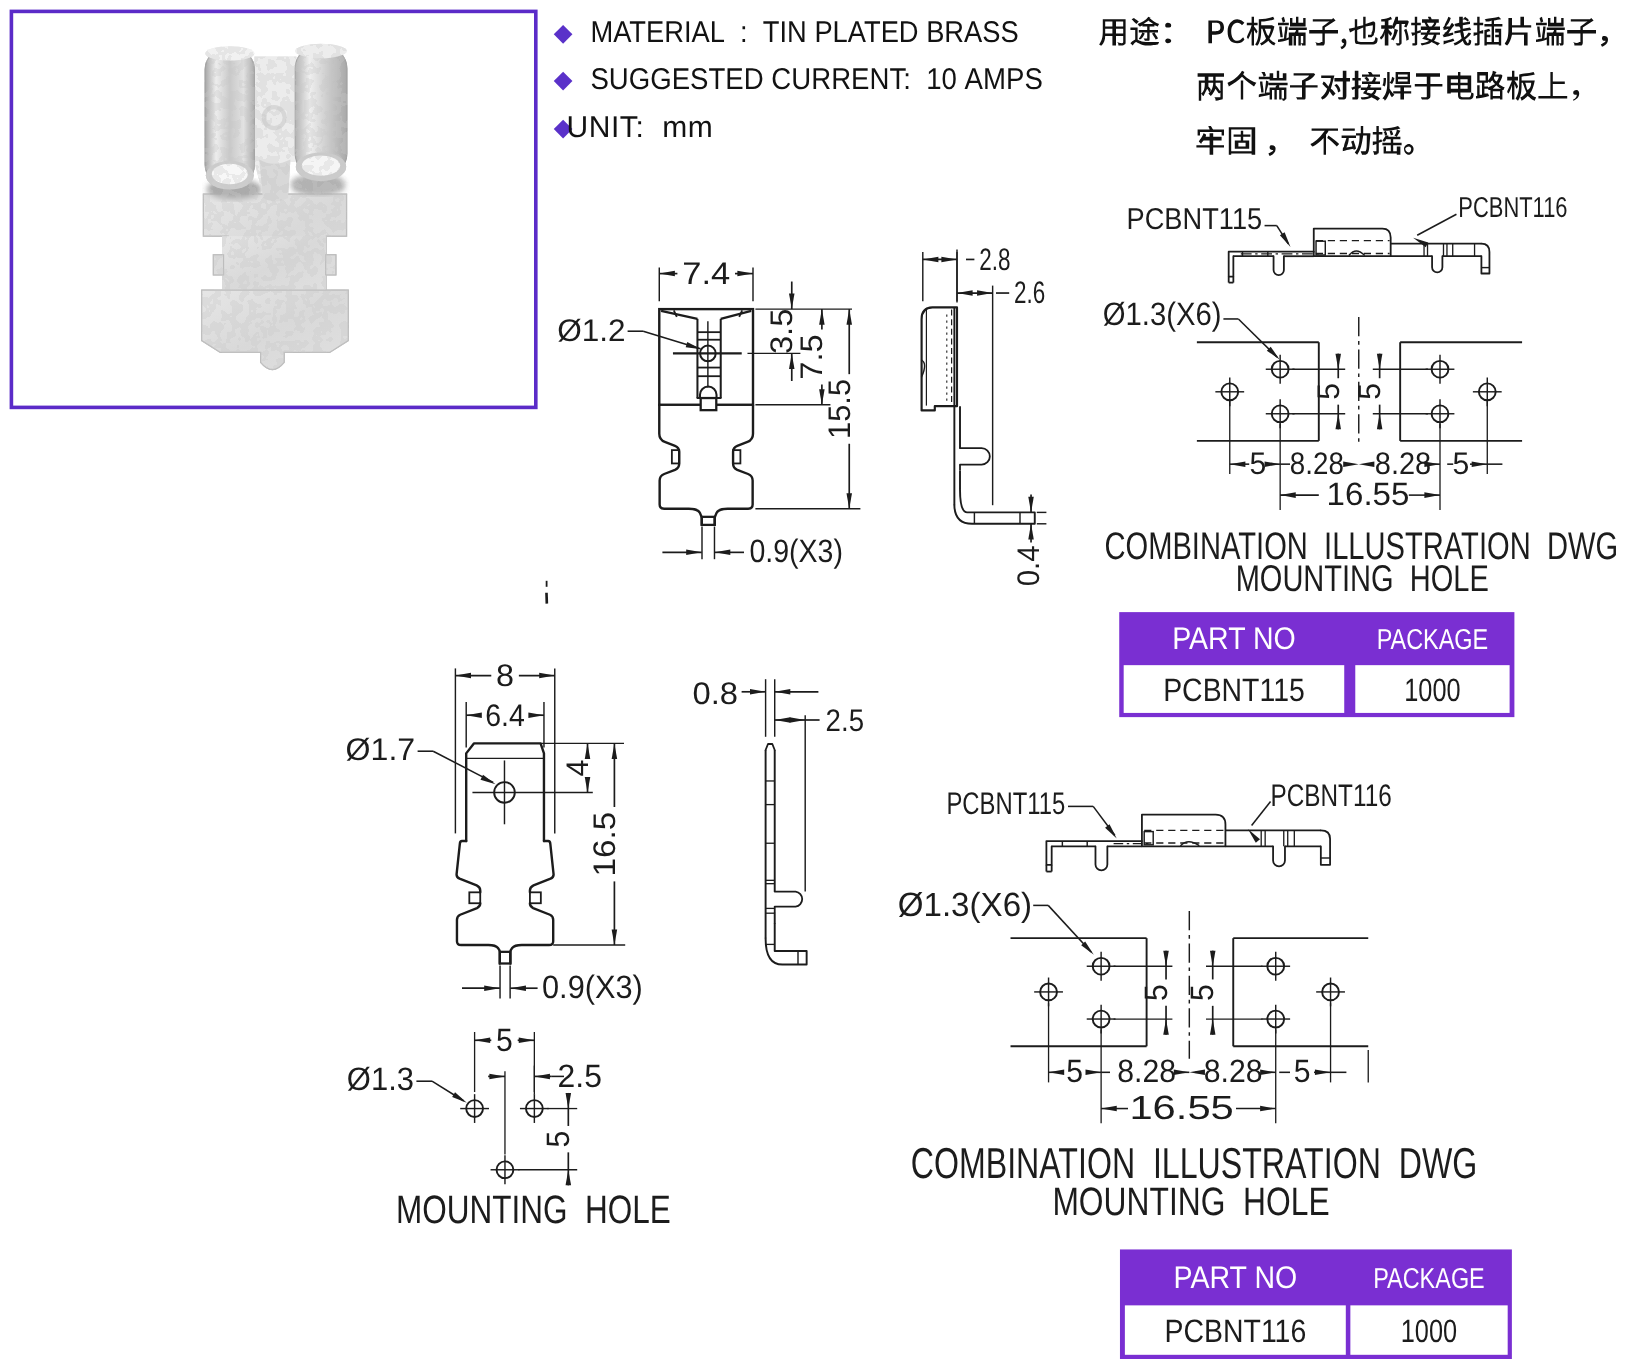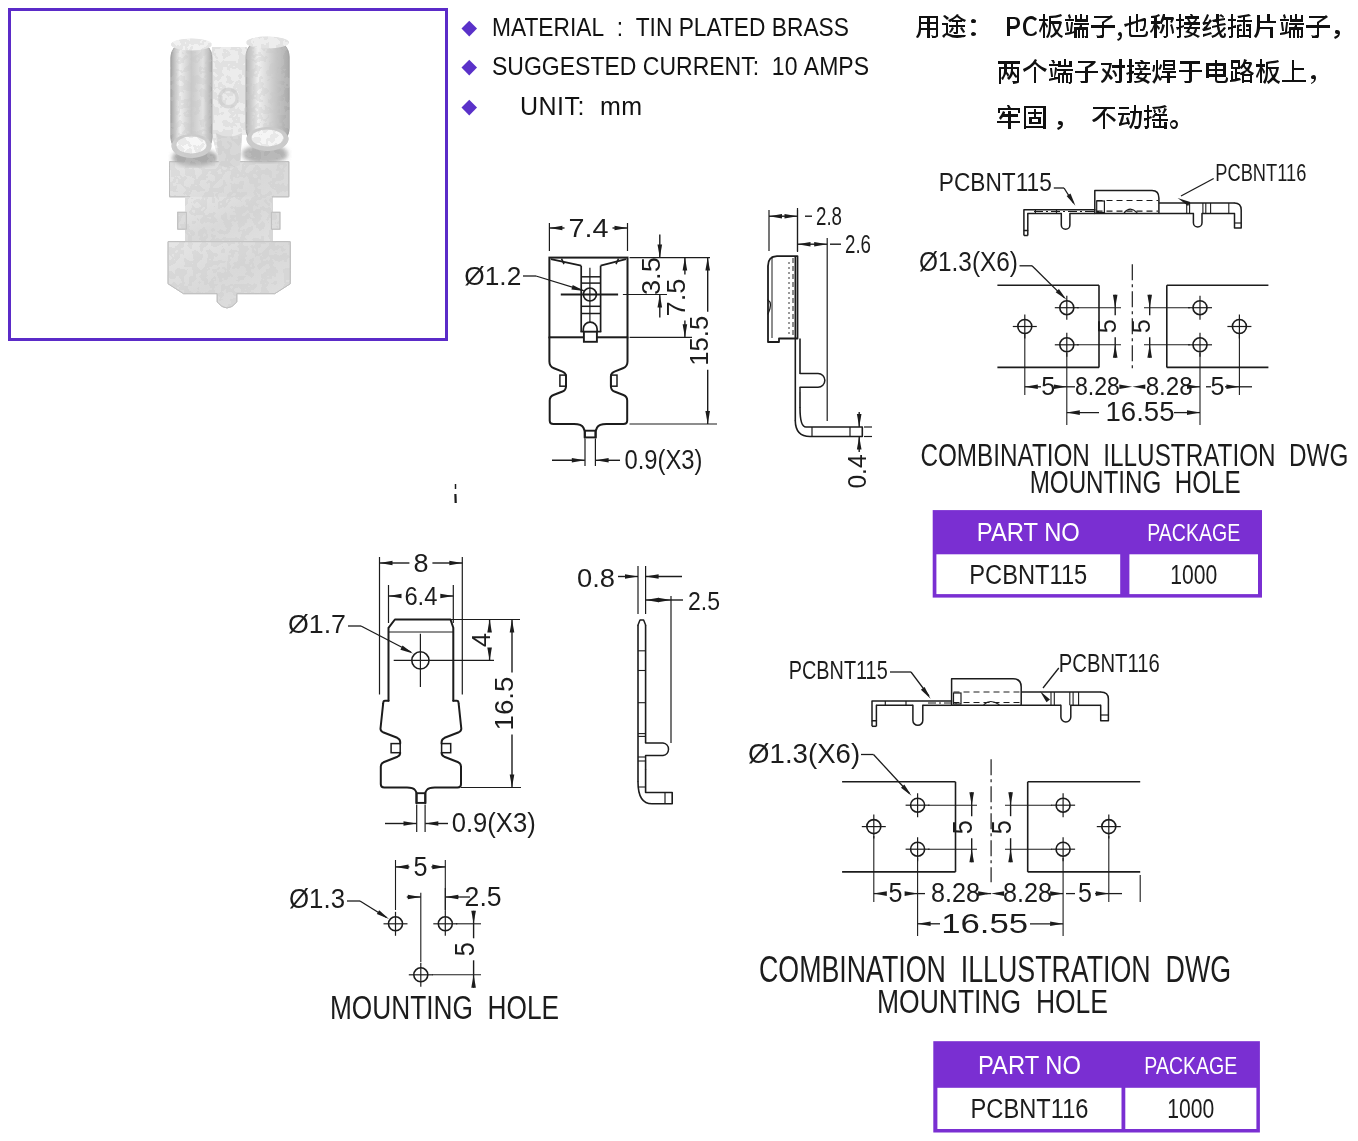--- a/index.html
+++ b/index.html
@@ -64,21 +64,21 @@
 <ellipse cx="267.5" cy="42.5" rx="21.5" ry="6" fill="#ededed"></ellipse>
 <circle cx="228.5" cy="98" r="10.5" fill="#d7d7d7"></circle>
 <circle cx="228.5" cy="98" r="7" fill="#eaeaea"></circle>
 </g>
 </svg></div>
 <div class="dia" style="left:464px;top:23px"></div>
 <div class="dia" style="left:464px;top:62px"></div>
 <div class="dia" style="left:464px;top:102px"></div>
 <div class="bul" style="left:492px;top:13px;transform:scaleX(0.91);transform-origin:left top">MATERIAL&nbsp;&nbsp;:&nbsp;&nbsp;TIN&nbsp;PLATED&nbsp;BRASS</div>
 <div class="bul" style="left:492px;top:52px;transform:scaleX(0.92);transform-origin:left top">SUGGESTED&nbsp;CURRENT:&nbsp;&nbsp;10&nbsp;AMPS</div>
-<div class="bul" style="left:520px;top:92px;letter-spacing:0.5px">UNIT:&nbsp;&nbsp;mm</div>
+<div class="bul" style="left:472px;top:92px;letter-spacing:0.5px">UNIT:&nbsp;&nbsp;mm</div>
 <svg class="abs" style="left:0;top:0" width="1358" height="150" viewBox="0 0 1358 150">
     <g fill="#111">
       <path d="M919 16V25C919 29 919 33 916 37C916 37 917 38 918 38C920 36 921 33 921 30H927V38H930V30H936V35C936 35 936 36 935 36C935 36 933 36 931 35C932 36 932 37 932 38C935 38 936 38 937 37C938 37 938 36 938 35V16ZM921 18H927V22H921ZM936 18V22H930V18ZM921 24H927V28H921C921 27 921 26 921 25ZM936 24V28H930V24Z M952 27C951 29 950 31 949 32C949 32 950 33 950 33C952 32 953 30 954 28ZM960 28C961 30 963 32 963 33L965 32C965 31 963 29 962 27ZM943 16C944 17 946 19 947 20L949 18C948 17 946 16 945 15ZM957 14C955 17 951 19 948 20C949 21 949 22 950 22C951 22 952 21 952 21V22H956V25H949V27H956V32C956 32 956 32 956 32C955 32 954 32 953 32C954 33 954 34 954 34C956 34 957 34 957 34C958 34 958 33 958 32V27H965V25H958V22H962V21C963 21 964 22 965 22C965 21 966 20 966 20C963 19 960 17 958 15L959 15ZM961 20H953C954 19 956 18 957 17C958 18 960 19 961 20ZM948 23H942V25H946V33C944 34 943 35 942 36L944 38C945 36 946 35 947 35C947 35 948 36 949 36C951 37 953 38 957 38C959 38 964 37 965 37C965 37 966 35 966 35C963 35 959 35 957 35C954 35 952 35 950 34C949 34 948 33 948 33Z M973 23C975 23 976 23 976 21C976 20 975 19 973 19C972 19 971 20 971 21C971 23 972 23 973 23ZM973 36C975 36 976 35 976 34C976 33 975 32 973 32C972 32 971 33 971 34C971 35 972 36 973 36Z M1007 36H1010V29H1013C1017 29 1020 27 1020 23C1020 18 1017 17 1013 17H1007ZM1010 26V19H1013C1016 19 1017 20 1017 23C1017 25 1016 26 1013 26Z M1031 36C1034 36 1036 35 1037 33L1036 31C1034 33 1033 34 1031 34C1028 34 1026 31 1026 26C1026 22 1028 19 1031 19C1033 19 1034 20 1035 21L1037 19C1036 18 1034 16 1031 16C1027 16 1023 20 1023 26C1023 33 1026 36 1031 36Z M1043 14V19H1039V21H1043C1042 25 1040 28 1039 31C1039 31 1040 32 1040 33C1041 31 1042 29 1043 26V38H1045V25C1046 26 1046 27 1047 28L1048 26C1048 26 1046 23 1045 22V21H1048V19H1045V14ZM1061 14C1058 15 1053 16 1049 16V22C1049 27 1049 33 1046 37C1046 37 1047 38 1048 38C1051 34 1051 28 1051 24H1052C1053 27 1054 30 1055 32C1054 34 1052 35 1050 36C1050 36 1051 37 1051 38C1053 37 1055 36 1057 34C1058 36 1060 37 1062 38C1062 37 1063 36 1063 36C1061 35 1059 34 1058 32C1060 29 1061 26 1062 22L1060 21L1060 21H1051V18C1055 18 1060 17 1062 16ZM1059 24C1059 26 1058 28 1057 30C1055 28 1055 26 1054 24Z M1065 19V21H1074V19ZM1066 22C1066 25 1067 29 1067 31L1069 31C1069 29 1068 25 1068 22ZM1068 15C1068 16 1069 18 1069 19L1071 18C1071 17 1070 15 1070 14ZM1074 27V38H1077V30H1078V38H1080V30H1082V38H1084V30H1086V36C1086 36 1086 36 1086 36C1086 36 1085 36 1084 36C1085 37 1085 37 1085 38C1086 38 1087 38 1088 38C1088 37 1088 37 1088 36V27H1082L1082 25H1089V23H1074V25H1080C1080 26 1079 27 1079 27ZM1075 15V22H1088V15H1086V19H1082V14H1080V19H1077V15ZM1071 22C1071 25 1070 29 1070 32C1068 32 1066 33 1065 33L1065 35C1068 35 1071 34 1074 33L1074 31L1072 32C1072 29 1073 25 1073 22Z M1102 22V25H1091V28H1102V35C1102 35 1101 35 1101 35C1100 36 1098 36 1096 35C1097 36 1097 37 1097 38C1100 38 1102 38 1103 38C1104 37 1104 36 1104 35V28H1115V25H1104V23C1107 21 1110 19 1113 17L1111 15L1110 16H1094V18H1108C1106 19 1104 21 1102 22Z M1118 41C1121 40 1122 38 1122 35C1122 33 1121 32 1120 32C1119 32 1118 33 1118 34C1118 35 1119 36 1120 36L1120 36C1120 37 1119 39 1117 39Z M1129 16V23L1124 24L1125 27L1129 25V33C1129 37 1130 37 1134 37C1135 37 1142 37 1143 37C1147 37 1148 36 1148 32C1148 32 1147 31 1146 31C1146 34 1145 35 1143 35C1141 35 1135 35 1134 35C1132 35 1131 35 1131 33V25L1136 23V32H1138V22L1144 21C1144 24 1144 26 1143 27C1143 28 1143 29 1142 29C1142 29 1140 29 1140 29C1140 29 1140 30 1140 31C1141 31 1142 31 1143 31C1144 30 1145 30 1145 28C1146 27 1146 24 1146 19L1146 19L1145 18L1144 18L1144 18L1138 20V14H1136V21L1131 22V16Z M1162 24C1162 27 1161 31 1159 33C1160 33 1161 33 1161 34C1163 32 1164 28 1165 25ZM1170 25C1171 27 1172 31 1172 34L1174 33C1174 30 1173 27 1172 24ZM1163 14C1162 17 1161 20 1160 22V21H1157V17C1158 17 1159 16 1160 16L1159 14C1157 15 1154 16 1151 16C1151 17 1151 18 1151 18C1152 18 1153 18 1154 18V21H1151V24H1154C1153 26 1152 30 1150 31C1150 32 1151 33 1151 33C1152 32 1154 30 1154 27V38H1157V27C1157 28 1158 29 1159 30L1160 28C1160 27 1157 25 1157 24V24H1160V23C1160 24 1161 24 1162 24C1162 23 1163 21 1164 20H1166V35C1166 35 1166 36 1166 36C1165 36 1164 36 1163 36C1163 36 1164 37 1164 38C1165 38 1167 38 1167 37C1168 37 1168 36 1168 35V20H1171C1171 20 1171 21 1170 22L1172 23C1173 21 1174 19 1174 18L1173 17L1172 17H1165C1165 16 1165 15 1165 14Z M1179 14V19H1176V21H1179V27C1178 27 1177 27 1176 27L1177 30L1179 29V35C1179 36 1179 36 1179 36C1178 36 1178 36 1177 36C1177 36 1177 37 1177 38C1179 38 1180 38 1181 37C1181 37 1181 36 1181 35V28L1184 27L1184 25L1181 26V21H1184V19H1181V14ZM1190 14C1190 15 1191 16 1191 16H1185V19H1199V16H1193C1193 16 1193 15 1192 14ZM1195 19C1195 20 1194 21 1193 22H1189L1191 22C1190 21 1190 20 1189 19L1187 19C1188 20 1188 22 1189 22H1184V25H1200V22H1195C1196 22 1197 20 1197 19ZM1185 32C1187 33 1189 33 1191 34C1189 35 1187 36 1184 36C1184 36 1184 37 1185 38C1188 37 1191 37 1193 35C1195 36 1197 37 1198 38L1200 36C1198 35 1197 35 1195 34C1196 33 1197 31 1197 29H1200V27H1191C1192 26 1192 26 1192 25L1190 25C1190 25 1189 26 1189 27H1184V29H1188C1187 30 1186 32 1185 32ZM1195 29C1194 31 1194 32 1193 33C1191 32 1190 32 1189 31C1189 31 1190 30 1190 29Z M1203 34 1203 37C1205 36 1209 35 1212 34L1211 32C1208 33 1205 34 1203 34ZM1219 16C1221 16 1222 17 1223 18L1224 17C1224 16 1222 15 1221 14ZM1203 25C1203 25 1204 25 1207 24C1206 26 1205 27 1204 27C1204 28 1203 29 1202 29C1203 30 1203 31 1203 31C1204 31 1205 31 1211 29C1211 29 1211 28 1211 27L1207 28C1208 26 1210 23 1212 21L1210 19C1209 20 1209 21 1208 22L1205 22C1207 20 1208 18 1209 15L1207 14C1206 17 1204 20 1204 21C1203 22 1203 23 1202 23C1203 23 1203 24 1203 25ZM1224 27C1223 28 1222 30 1220 31C1220 29 1220 28 1219 26L1226 25L1225 23L1219 24C1219 23 1219 22 1219 21L1225 20L1225 18L1219 19C1219 17 1219 16 1219 14H1216C1216 16 1216 18 1216 19L1212 20L1213 22L1216 22C1217 23 1217 24 1217 25L1212 26L1212 28L1217 27C1217 29 1218 31 1218 32C1216 34 1214 35 1211 36C1212 36 1212 37 1212 38C1215 37 1217 36 1219 34C1220 37 1221 38 1223 38C1225 38 1226 37 1226 34C1226 34 1225 33 1224 33C1224 35 1224 36 1223 36C1223 36 1222 35 1221 33C1223 31 1225 30 1226 28Z M1246 29V31H1249V35H1245V22H1252V20H1245V17C1247 17 1249 16 1251 16L1249 14C1246 15 1242 15 1237 16C1238 16 1238 17 1238 18C1240 18 1241 18 1243 17V20H1237V22H1243V35H1239V31H1242V29H1239V27C1240 26 1241 26 1242 26L1241 24C1240 24 1239 25 1237 25V38H1239V37H1249V38H1251V24H1246V27H1249V29ZM1231 14V19H1228V21H1231V27L1228 27L1228 30L1231 29V35C1231 36 1231 36 1231 36C1230 36 1230 36 1229 36C1229 36 1229 37 1229 38C1231 38 1232 38 1233 37C1233 37 1233 36 1233 35V28L1236 28L1236 25L1233 26V21H1236V19H1233V14Z M1257 15V23C1257 28 1257 33 1254 36C1254 37 1255 37 1256 38C1258 36 1259 33 1260 29H1270V38H1273V27H1260C1260 26 1260 24 1260 23V23H1276V21H1270V14H1267V21H1260V15Z M1280 19V21H1289V19ZM1281 22C1281 25 1282 29 1282 31L1284 31C1284 29 1283 25 1283 22ZM1283 15C1283 16 1284 18 1284 19L1286 18C1286 17 1285 15 1285 14ZM1289 27V38H1291V30H1293V38H1295V30H1297V38H1299V30H1301V36C1301 36 1301 36 1301 36C1301 36 1300 36 1299 36C1300 37 1300 37 1300 38C1301 38 1302 38 1302 38C1303 37 1303 37 1303 36V27H1297L1297 25H1304V23H1289V25H1295C1295 26 1294 27 1294 27ZM1290 15V22H1303V15H1301V19H1297V14H1295V19H1292V15ZM1286 22C1286 25 1285 29 1285 32C1283 32 1281 33 1280 33L1280 35C1283 35 1286 34 1289 33L1289 31L1287 32C1287 29 1288 25 1288 22Z M1317 22V25H1306V28H1317V35C1317 35 1316 35 1316 35C1315 36 1313 36 1311 35C1312 36 1312 37 1312 38C1315 38 1317 38 1318 38C1319 37 1319 36 1319 35V28H1330V25H1319V23C1322 21 1325 19 1328 17L1326 15L1325 16H1309V18H1323C1321 19 1319 21 1317 22Z M1335 39C1338 38 1340 36 1340 33C1340 31 1339 30 1337 30C1336 30 1335 30 1335 32C1335 33 1336 34 1337 34L1338 34C1338 35 1336 36 1334 37Z"></path>
       <path d="M999 67V84H1001V78C1002 79 1002 80 1003 80C1004 78 1005 76 1006 74C1007 75 1007 76 1008 77L1009 75C1009 74 1008 73 1007 72C1007 71 1007 70 1007 69H1011C1011 72 1010 76 1007 78C1008 79 1009 80 1009 80C1011 78 1012 76 1013 74C1014 76 1015 77 1016 78L1017 77V81C1017 81 1017 81 1016 81C1016 81 1014 81 1012 81C1013 82 1013 83 1013 84C1016 84 1017 83 1018 83C1019 83 1019 82 1019 81V67H1013V64H1020V61H998V64H1004V67ZM1007 64H1011V67H1007ZM1017 69V76C1016 75 1015 73 1013 71C1013 71 1013 70 1013 69ZM1001 78V69H1004C1004 72 1004 76 1001 78Z M1034 67V83H1036V67ZM1035 59C1032 64 1028 67 1023 69C1023 70 1024 71 1024 72C1028 70 1032 67 1035 64C1039 68 1042 70 1045 72C1046 71 1046 70 1047 69C1044 68 1040 66 1036 62L1037 60Z M1049 64V66H1058V64ZM1050 68C1050 71 1051 74 1051 77L1053 77C1053 74 1052 70 1052 68ZM1051 60C1052 61 1053 63 1053 64L1055 63C1055 62 1054 61 1054 60ZM1058 73V83H1060V75H1062V83H1064V75H1066V83H1068V75H1070V81C1070 82 1070 82 1070 82C1069 82 1069 82 1068 82C1068 82 1069 83 1069 84C1070 84 1071 84 1071 83C1072 83 1072 82 1072 81V73H1066L1066 71H1073V69H1057V71H1064C1063 72 1063 72 1063 73ZM1058 61V67H1072V61H1069V65H1066V59H1064V65H1061V61ZM1055 67C1055 70 1054 75 1054 78C1052 78 1050 78 1049 79L1049 81C1052 80 1055 80 1058 79L1058 77L1055 77C1056 74 1057 71 1057 68Z M1085 67V71H1075V73H1085V80C1085 81 1085 81 1085 81C1084 81 1082 81 1080 81C1081 82 1081 83 1081 83C1084 83 1085 83 1087 83C1088 83 1088 82 1088 80V73H1098V71H1088V68C1091 67 1094 65 1096 62L1095 61L1094 61H1078V63H1091C1090 65 1087 66 1085 67Z M1112 71C1114 73 1115 75 1115 77L1117 76C1117 74 1116 72 1114 70ZM1102 70C1103 71 1105 73 1106 74C1105 77 1103 80 1101 81C1101 82 1102 83 1102 83C1105 82 1107 79 1108 76C1109 78 1110 79 1111 80L1113 78C1112 77 1111 75 1109 74C1110 71 1111 67 1112 63L1110 63L1110 63H1101V65H1109C1109 68 1108 70 1107 72C1106 71 1105 69 1103 68ZM1119 59V65H1112V68H1119V80C1119 81 1119 81 1119 81C1118 81 1117 81 1115 81C1115 82 1116 83 1116 83C1118 83 1119 83 1120 83C1121 83 1122 82 1122 80V68H1125V65H1122V59Z M1129 59V65H1127V67H1129V72C1128 72 1127 73 1126 73L1127 75L1129 74V81C1129 81 1129 81 1129 81C1129 81 1128 81 1127 81C1127 82 1127 83 1127 83C1129 83 1130 83 1131 83C1131 83 1132 82 1132 81V74L1134 73L1134 71L1132 71V67H1134V65H1132V59ZM1140 60C1140 61 1141 61 1141 62H1135V64H1150V62H1144C1143 61 1143 60 1142 60ZM1145 64C1145 65 1144 67 1143 68H1139L1141 67C1141 66 1140 65 1139 64L1137 65C1138 66 1139 67 1139 68H1135V70H1150V68H1146C1146 67 1147 66 1147 65ZM1136 78C1137 78 1139 79 1141 80C1139 81 1137 81 1134 81C1134 82 1135 83 1135 83C1138 83 1141 82 1143 81C1145 82 1147 83 1148 84L1150 82C1149 81 1147 80 1145 79C1146 78 1147 77 1147 75H1151V73H1142C1142 72 1142 71 1143 71L1140 70C1140 71 1140 72 1139 73H1134V75H1138C1137 76 1136 77 1136 78ZM1145 75C1145 76 1144 77 1143 78C1142 78 1140 77 1139 77C1139 76 1140 75 1140 75Z M1153 65C1153 67 1153 70 1152 71L1154 72C1155 70 1155 67 1155 65ZM1160 64C1160 66 1159 68 1158 69L1160 70C1161 69 1162 66 1162 65ZM1165 66H1173V68H1165ZM1165 62H1173V64H1165ZM1163 60V70H1175V60ZM1156 60V69C1156 73 1156 78 1152 82C1153 82 1154 83 1154 84C1156 82 1157 79 1158 77C1158 78 1159 80 1160 81L1162 79C1161 78 1159 76 1158 74C1158 72 1158 70 1158 69V60ZM1161 76V78H1167V83H1170V78H1176V76H1170V73H1176V71H1162V73H1167V76Z M1180 61V64H1189V70H1179V72H1189V80C1189 81 1189 81 1188 81C1188 81 1186 81 1184 81C1184 81 1185 83 1185 83C1187 83 1189 83 1190 83C1191 82 1192 82 1192 80V72H1202V70H1192V64H1200V61Z M1215 71V74H1209V71ZM1217 71H1223V74H1217ZM1215 69H1209V66H1215ZM1217 69V66H1223V69ZM1206 63V78H1209V77H1215V79C1215 82 1216 83 1219 83C1219 83 1223 83 1224 83C1227 83 1228 82 1228 78C1227 77 1226 77 1226 77C1226 80 1225 81 1224 81C1223 81 1220 81 1219 81C1217 81 1217 80 1217 79V77H1226V63H1217V60H1215V63Z M1233 63H1238V67H1233ZM1230 80 1230 82C1233 82 1237 81 1241 80L1240 78L1237 78V74H1240C1240 75 1241 75 1241 75L1242 75V83H1244V82H1250V83H1252V75L1253 75C1253 74 1254 73 1254 73C1252 72 1250 71 1249 70C1250 68 1252 65 1252 63L1251 62L1250 62H1246C1246 61 1247 61 1247 60L1244 59C1244 62 1242 65 1240 67V60H1231V69H1235V79L1233 79V71H1231V80ZM1244 80V76H1250V80ZM1249 64C1249 65 1248 67 1247 68C1246 67 1245 66 1245 65L1245 64ZM1244 74C1245 73 1246 72 1247 71C1248 72 1249 73 1251 74ZM1246 70C1244 71 1242 72 1240 73V72H1237V69H1240V68C1240 68 1241 69 1242 69C1242 68 1243 67 1244 67C1244 68 1245 69 1246 70Z M1260 59V64H1256V67H1260C1259 70 1257 74 1256 76C1256 77 1257 78 1257 78C1258 77 1259 74 1260 71V83H1262V70C1263 72 1263 73 1264 74L1265 72C1265 71 1263 68 1262 67V67H1265V64H1262V59ZM1278 60C1275 61 1270 61 1266 62V68C1266 72 1266 78 1263 82C1263 82 1264 83 1265 84C1268 80 1268 74 1268 69H1269C1270 72 1271 75 1272 77C1270 79 1269 81 1267 81C1267 82 1268 83 1268 84C1270 83 1272 81 1273 80C1275 81 1276 83 1279 84C1279 83 1280 82 1280 81C1278 81 1276 79 1275 78C1277 75 1278 72 1279 67L1277 67L1277 67H1268V64C1272 63 1277 63 1279 62ZM1276 69C1276 72 1275 74 1273 75C1272 74 1272 71 1271 69Z M1292 60V80H1282V82H1306V80H1294V70H1304V68H1294V60Z M1311 84C1314 83 1316 81 1316 78C1316 76 1315 75 1314 75C1312 75 1311 76 1311 77C1311 79 1312 79 1314 79L1314 79C1314 81 1313 82 1311 83Z"></path>
       <path d="M998 108V113H1000V110H1018V113H1020V108H1011C1010 107 1010 106 1009 105L1007 105C1007 106 1008 107 1008 108ZM997 121V123H1008V129H1011V123H1020V121H1011V117H1018V114H1011V111H1008V114H1004C1005 114 1005 113 1005 112L1003 111C1002 114 1000 116 999 118C999 118 1000 119 1001 120C1001 119 1002 118 1003 117H1008V121Z M1032 119H1038V122H1032ZM1029 117V124H1041V117H1036V114H1042V112H1036V109H1034V112H1028V114H1034V117ZM1024 106V129H1026V128H1043V129H1046V106ZM1026 126V108H1043V126Z M1058 130C1061 129 1063 127 1063 124C1063 122 1062 121 1060 121C1059 121 1058 121 1058 123C1058 124 1059 125 1060 125L1061 125C1061 126 1059 127 1057 128Z M1106 115C1109 117 1112 120 1114 122L1116 120C1114 118 1110 115 1107 113ZM1093 107V109H1104C1101 113 1097 118 1092 120C1093 121 1093 122 1094 122C1097 121 1100 118 1103 115V129H1105V112C1106 111 1107 110 1107 109H1115V107Z M1119 107V109H1129V107ZM1134 105C1134 107 1134 109 1134 111H1130V113H1133C1133 119 1132 124 1129 127C1129 127 1130 128 1131 129C1134 125 1135 120 1136 113H1139C1139 122 1139 125 1138 126C1138 126 1137 126 1137 126C1136 126 1135 126 1134 126C1134 127 1135 128 1135 129C1136 129 1137 129 1138 129C1139 128 1140 128 1140 127C1141 126 1141 123 1142 112C1142 112 1142 111 1142 111H1136C1136 109 1136 107 1136 105ZM1119 126C1120 126 1121 125 1128 124L1128 125L1130 124C1130 123 1129 120 1128 117L1126 118C1126 119 1127 120 1127 122L1122 123C1123 121 1124 118 1124 115H1130V113H1118V115H1122C1121 118 1120 121 1120 122C1119 123 1119 124 1119 124C1119 124 1119 125 1119 126Z M1165 105C1162 106 1157 107 1152 107C1152 107 1153 108 1153 109C1157 109 1163 108 1167 107ZM1158 109C1158 110 1159 112 1159 113L1161 112C1161 111 1160 110 1160 109ZM1164 108C1164 110 1163 112 1162 113L1164 114C1165 112 1166 111 1167 109ZM1153 122V128H1164V129H1167V122H1164V126H1161V121H1168V119H1161V116H1167V114H1157L1157 113L1155 113L1156 112C1156 111 1155 110 1155 109L1153 110C1154 111 1154 112 1154 113L1155 113C1154 114 1153 116 1152 117C1152 117 1153 118 1153 118C1154 118 1155 117 1155 116H1159V119H1152V121H1159V126H1155V122ZM1147 105V110H1144V112H1147V118C1146 118 1145 118 1144 118L1144 121L1147 120V126C1147 126 1147 126 1147 126C1146 126 1145 126 1144 126C1145 127 1145 128 1145 129C1147 129 1148 129 1148 128C1149 128 1149 127 1149 126V119L1152 118L1151 116L1149 117V112H1152V110H1149V105Z M1174 120C1172 120 1170 122 1170 124C1170 127 1172 129 1174 129C1176 129 1178 127 1178 124C1178 122 1176 120 1174 120ZM1174 127C1173 127 1171 126 1171 124C1171 123 1173 122 1174 122C1175 122 1176 123 1176 124C1176 126 1175 127 1174 127Z"></path>
     </g>
   </svg>
 <svg style="position:absolute;left:0;top:0" width="1358" height="1141" viewBox="0 0 1358 1141">
     <rect x="549.4" y="257.6" width="78.1" height="79.7" fill="none" stroke="#1c1c1c" stroke-width="2.0"></rect>
     <line x1="550.9" y1="259.1" x2="581.2" y2="265.7" stroke="#1c1c1c" stroke-width="1.8"></line>

